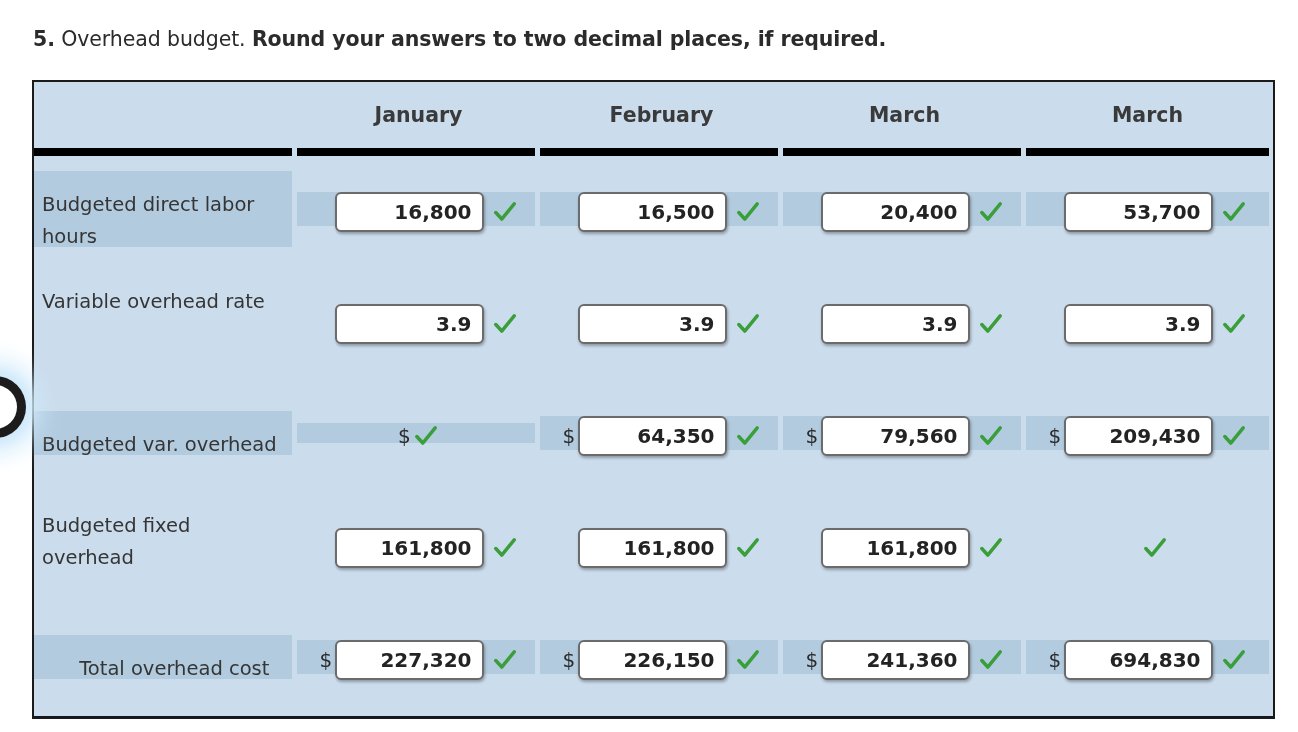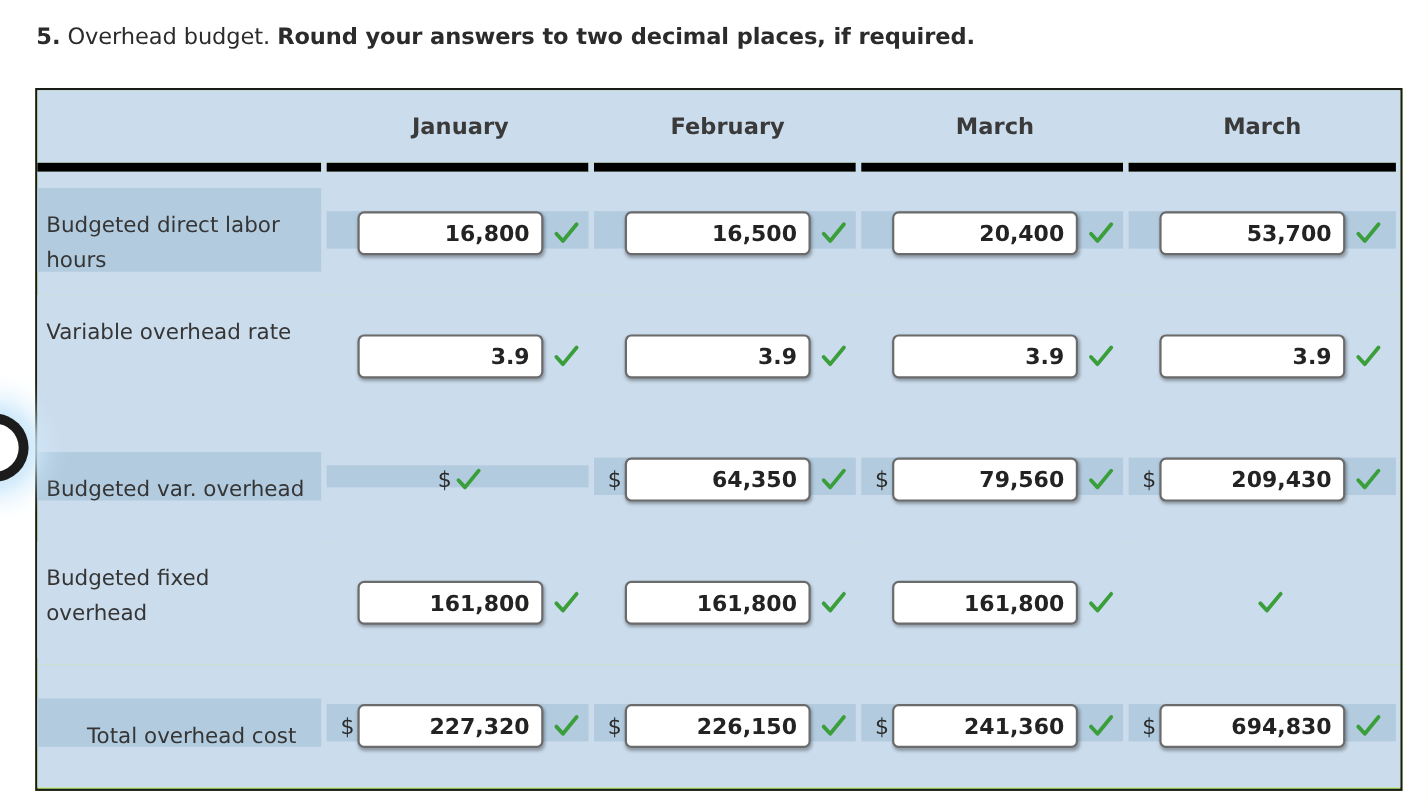--- a/index.html
+++ b/index.html
@@ -33,40 +33,40 @@
     left: 9px; top: 9px;
     width: 44px; height: 44px;
     border-radius: 50%;
     background: #ffffff;
   }
 
   
   #prompt {
     position: absolute;
     left: 33px;
-    top: 21px;
+    top: 27px;
     font-size: 20.5px;
     color: #2b2b2b;
     letter-spacing: -0.1px;
     white-space: nowrap;
   }
   #prompt .num { font-weight: bold; }
   #prompt .light { font-weight: normal; }
   #prompt .bold { font-weight: bold; }
 
   
   #budget-table {
     position: absolute;
     left: 32px;
     top: 80px;
     width: 1243px;
     height: 639px;
     box-sizing: border-box;
     border: 2px solid #1a1a1a;
-    background: #bef264;
+    background: #0f172a;
   }
 
   .t-row {
     display: flex;
     width: 100%;
     box-sizing: border-box;
   }
 
   
   .t-head {
@@ -139,21 +139,21 @@
   .dollar {
     font-size: 20px;
     color: #2b2b2b;
     width: 11px;
     text-align: left;
     margin-right: -4px;
   }
   .dollar.hidden { visibility: hidden; }
 
   .txt-input {
-    width: 169px;
+    width: 149px;
     height: 40px;
     box-sizing: border-box;
     border: 2px solid #6b6b6b;
     border-radius: 6px;
     background: #ffffff;
     box-shadow: 1px 2px 3px rgba(0,0,0,0.30);
     font-family: "DejaVu Sans", "Liberation Sans", sans-serif;
     font-size: 20px;
     font-weight: bold;
     color: #232323;

